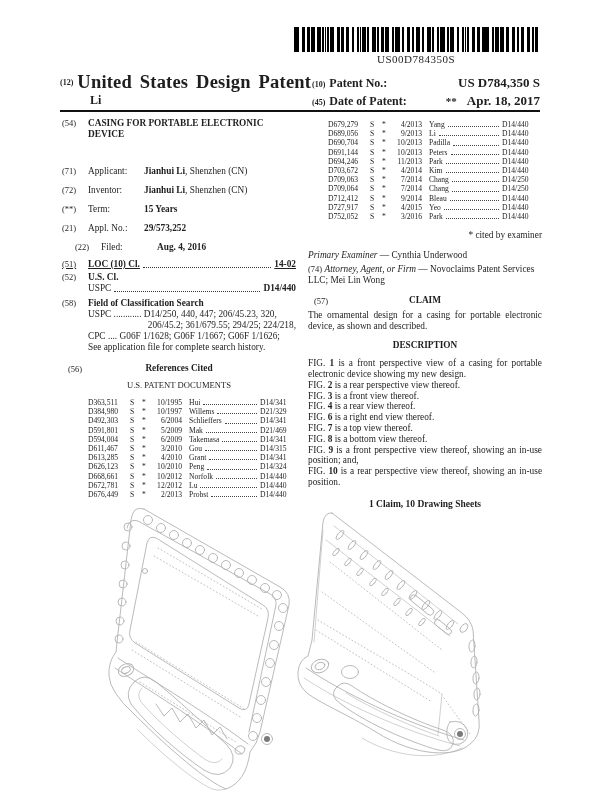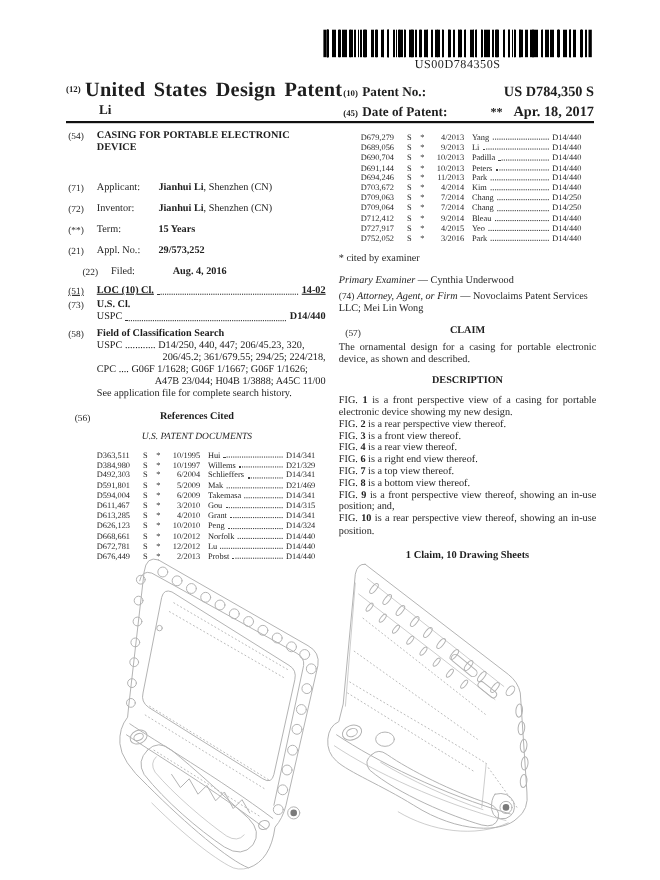--- a/index.html
+++ b/index.html
@@ -47,34 +47,34 @@
   .fbody { flex:1; }
   .flabel { display:inline-block; width:56px; }
   .b { font-weight:bold; }
   .it { font-style:italic; }
   .leader { flex:1; border-bottom:1px dotted #333; margin:0 3px 2px 3px; align-self:flex-end; }
   .row-flex { display:flex; }
   .tr-right { text-align:right; }
 
   .refs-head { position:relative; text-align:center; font-weight:bold; margin:10px 0 6px 0; }
   .refs-head .fnum { position:absolute; left:0; top:1px; font-weight:normal; }
-  .refs-sub { text-align:center; margin-bottom:7px; font-size:8.6px;font-style:italic; }
+  .refs-sub { text-align:center; margin-bottom:7px; font-size:8.6px; }
 
   .ref-table { margin-left:26px; font-size:7.6px; line-height:9.2px; }
   .col-right .ref-table { margin-left:20px; margin-right:4px; }
   .ref-row { display:flex; align-items:baseline; }
   .r-no { width:42px; flex:none; }
   .r-kind { width:9px; flex:none; }
   .r-star { width:10px; flex:none; text-align:center; }
   .r-date { width:33px; flex:none; text-align:right; margin-right:7px; }
   .r-name { flex:none; }
   .r-leader { flex:1; border-bottom:1px dotted #444; margin:0 3px 2px 3px; align-self:flex-end; }
   .r-class { width:36px; flex:none; }
 
-  .cited-note { margin:9px 0 9px 0; }
+  .cited-note { margin:9px 0 9px 0;text-align:right; }
   .examiner-line { margin-bottom:3px; }
   .attorney-line { margin-bottom:9px; }
   .claim-head { position:relative; text-align:center; font-weight:bold; margin-bottom:4px; }
   .claim-head .fnum { position:absolute; left:0; top:1px; font-weight:normal; }
   .claim-text { text-align:justify; margin-bottom:8px; }
   .desc-head { text-align:center; font-weight:bold; margin-bottom:7px; }
   .fig-lines { line-height:10.8px; }
   .fig-line { text-align:justify; }
   .sheets-note { text-align:center; font-weight:bold; margin-top:11px; font-size:9.5px; }
 
@@ -162,39 +162,38 @@
     <div class="field" style="margin-bottom:2px;text-decoration:underline;">
       <span class="fnum">(51)</span>
       <span class="fbody row-flex">
           <span class="b">LOC (10) Cl.</span>
           <span class="leader"></span>
           <span class="b">14-02</span>
         </span>
     </div>
 
     <div class="field" style="margin-bottom:4px;">
-      <span class="fnum">(73)</span>
+      <span class="fnum">(52)</span>
       <span class="fbody">
         <span class="b">U.S. Cl.</span>
         <span class="row-flex">
             <span>USPC</span>
             <span class="leader"></span>
             <span class="b">D14/440</span>
           </span>
       </span>
     </div>
 
     <div class="field" style="margin-bottom:10px;">
       <span class="fnum">(58)</span>
       <span class="fbody">
         <span class="b">Field of Classification Search</span><br>
         <span>USPC ............ D14/250, 440, 447; 206/45.23, 320,</span>
         <div class="tr-right">206/45.2; 361/679.55; 294/25; 224/218,</div>
         <div>CPC .... G06F 1/1628; G06F 1/1667; G06F 1/1626;</div>
-        <div class="tr-right">A47B 23/044; H04B 1/3888; A45C 11/00</div>
         <div>See application file for complete search history.</div>
       </span>
     </div>
 
     <div class="refs-head">
       <span class="fnum">(56)</span>
       <span>References Cited</span>
     </div>
     <div class="refs-sub">U.S. PATENT DOCUMENTS</div>
 

